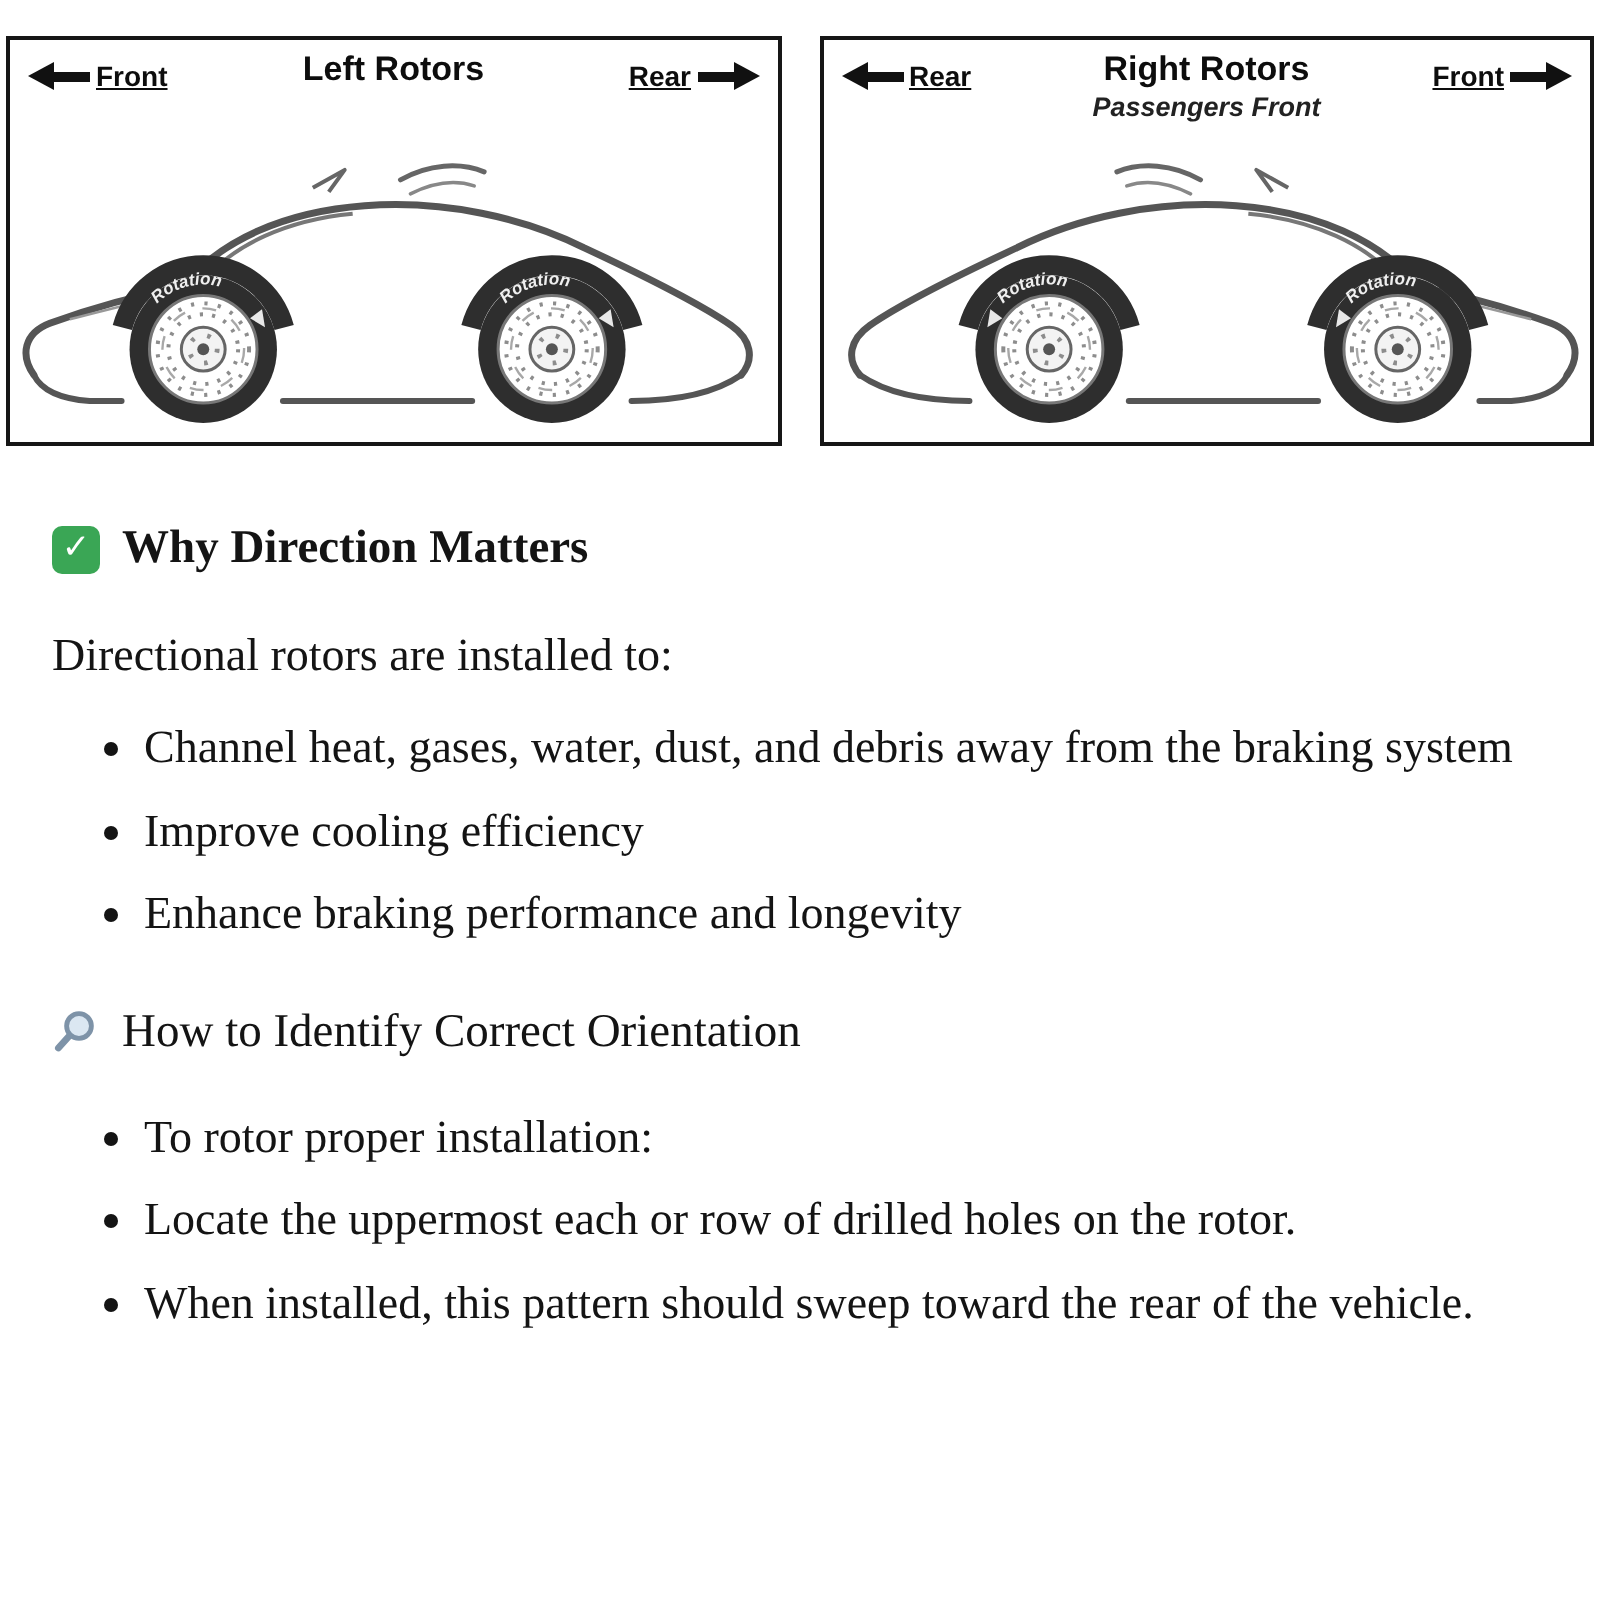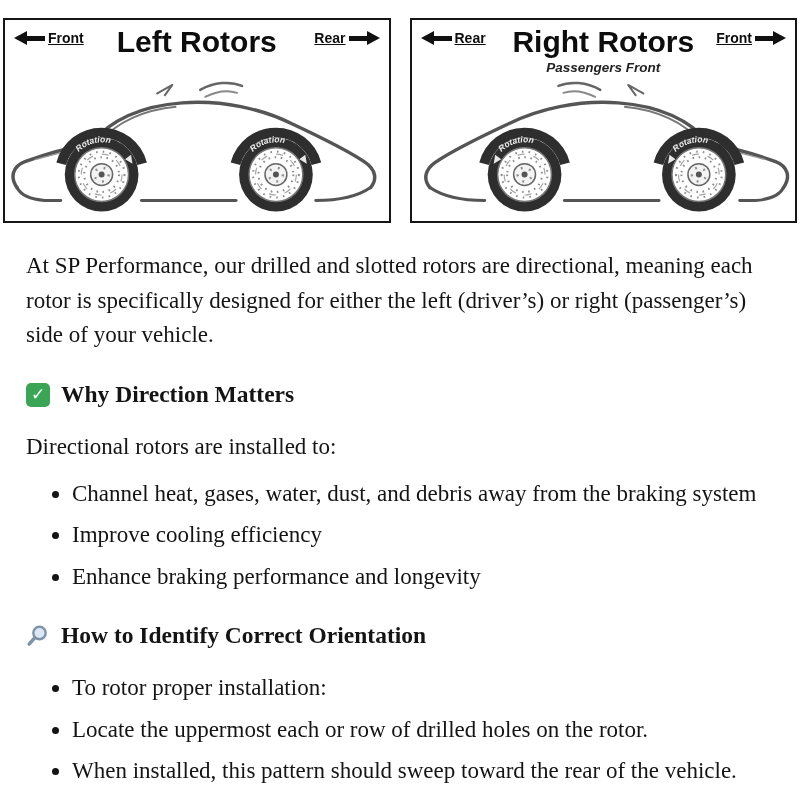--- a/index.html
+++ b/index.html
@@ -2,36 +2,36 @@
 <html><head>
 <meta charset="utf-8">
 <style>
   html,body{margin:0;padding:0;background:#ffffff;}
   body{width:800px;font-family:"Liberation Serif",serif;color:#141414;}
 
   
   .diagram{display:flex;gap:19px;padding:18px 3px 2px 3px;}
   .panel{flex:1;border:2px solid #161616;background:#fff;position:relative;min-width:0;}
   .panel-header{position:relative;height:52px;font-family:"Liberation Sans",sans-serif;}
-  .panel-title{text-align:center;font-weight:bold;font-size:30px;padding-top:5px;color:#0d0d0d;}
+  .panel-title{text-align:center;font-weight:bold;font-size:17px;padding-top:5px;color:#0d0d0d;}
   .panel-sub{text-align:center;font-weight:bold;font-style:italic;font-size:13.5px;color:#222;margin-top:1px;}
   .dir{position:absolute;top:10px;display:flex;align-items:center;}
   .dir.left{left:9px;}
   .dir.right{right:9px;}
   .dir-label{font-weight:bold;font-size:14px;text-decoration:underline;color:#0d0d0d;margin:0 3px;}
   .tri-left{width:0;height:0;border-top:7px solid transparent;border-bottom:7px solid transparent;border-right:13px solid #111;}
   .tri-right{width:0;height:0;border-top:7px solid transparent;border-bottom:7px solid transparent;border-left:13px solid #111;}
   .bar{width:18px;height:5px;background:#111;}
   .car-svg{display:block;width:100%;height:auto;}
 
   
   .content{padding:8px 40px 20px 26px;font-size:23px;line-height:1.5;}
   .intro{margin:16px 0 20px 0;}
   .heading{display:flex;align-items:center;gap:11px;font-size:23.5px;font-weight:bold;margin:24px 0 18px 0;}
-  .heading.regular{font-weight:bold;}
+  .heading.regular{font-weight:normal;}
   .lead{margin:18px 0 10px 0;}
   ul{margin:12px 0 20px 0;padding-left:46px;}
   li{margin:7px 0;}
   .check-icon{flex:0 0 auto;width:24px;height:24px;background:#3aa655;border-radius:5px;color:#fff;
     font-size:17px;font-weight:bold;display:inline-flex;align-items:center;justify-content:center;
     font-family:"DejaVu Sans",sans-serif;}
   .mag-icon{flex:0 0 auto;display:inline-block;}
 </style>
 </head>
 <body>
@@ -150,21 +150,20 @@
           <textPath href="#arcRF" startOffset="12%">Rotation</textPath>
         </text>
         <polygon transform="translate(288,103)" points="-31,-11 -23.5,-15.5 -29.5,-20" fill="#e8e8e8"></polygon>
       </g>
     </svg>
   </div>
 </div>
 
 <div class="content">
 
-  <p class="intro">At SP Performance, our drilled and slotted rotors are directional, meaning each rotor is specifically designed for either the left (driver’s) or right (passenger’s) side of your vehicle.</p>
 
   <div class="heading">
     <span class="check-icon">✓</span>
     <span>Why Direction Matters</span>
   </div>
 
   <p class="lead">Directional rotors are installed to:</p>
 
   <ul>
     <li>Channel heat, gases, water, dust, and debris away from the braking system</li>

